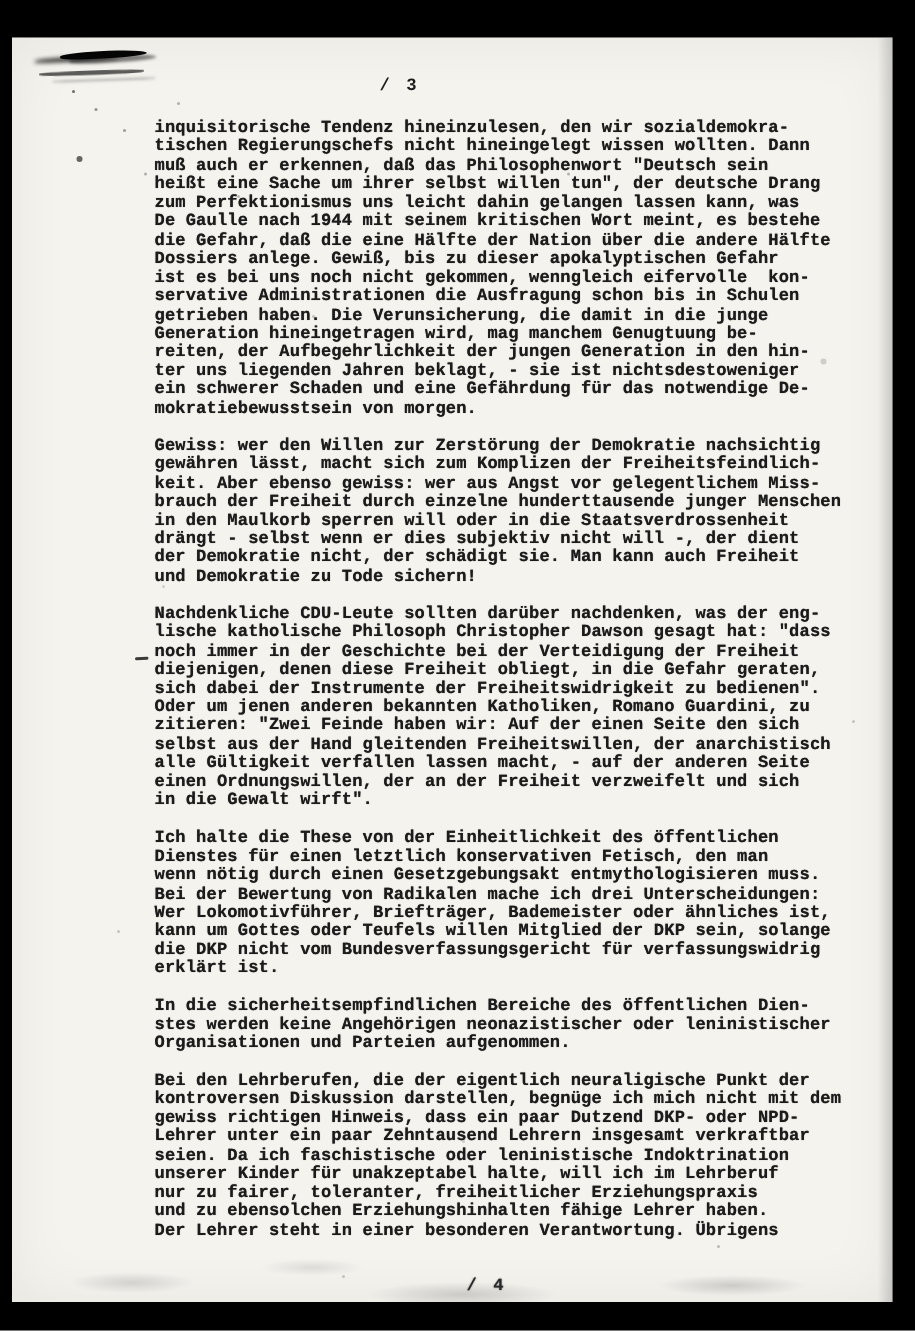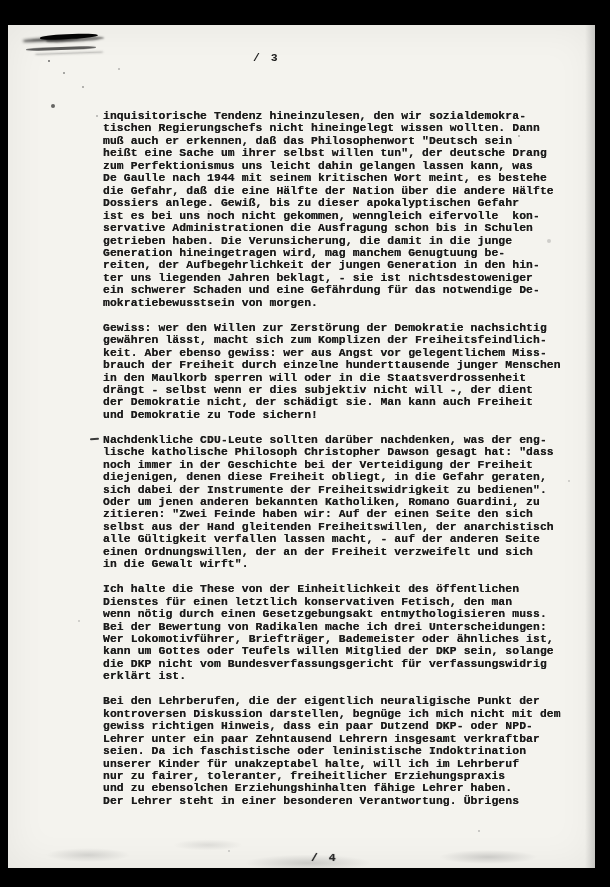--- a/index.html
+++ b/index.html
@@ -22,21 +22,21 @@
     font-size:11.5px;
     font-weight:700;
     color:#1b1b1b;
     letter-spacing:2px;
     white-space:pre;
   }
   .page-number.header{left:245px;top:26px;}
   .page-number.footer{left:303px;top:826px;color:#2a2a2a;text-shadow:0 0 1px #555;}
   .body-text{
     position:absolute;
-    left:95px;top:85px;
+    left:95px;top:55px;
     width:475px;
     color:#1b1b1b;
     font-size:11.4px;
     font-weight:700;
     line-height:12.45px;
     letter-spacing:0.1px;
     text-shadow:0 0 0.5px rgba(25,25,25,0.85);
   }
   .para{
     margin:0 0 12.45px 0;
@@ -145,20 +145,23 @@
 einen Ordnungswillen, der an der Freiheit verzweifelt und sich
 in die Gewalt wirft".</div>
     <div class="para">Ich halte die These von der Einheitlichkeit des öffentlichen
 Dienstes für einen letztlich konservativen Fetisch, den man
 wenn nötig durch einen Gesetzgebungsakt entmythologisieren muss.
 Bei der Bewertung von Radikalen mache ich drei Unterscheidungen:
 Wer Lokomotivführer, Briefträger, Bademeister oder ähnliches ist,
 kann um Gottes oder Teufels willen Mitglied der DKP sein, solange
 die DKP nicht vom Bundesverfassungsgericht für verfassungswidrig
 erklärt ist.</div>
+    <div class="para">In die sicherheitsempfindlichen Bereiche des öffentlichen Dien-
+stes werden keine Angehörigen neonazistischer oder leninistischer
+Organisationen und Parteien aufgenommen.</div>
     <div class="para">Bei den Lehrberufen, die der eigentlich neuraligische Punkt der
 kontroversen Diskussion darstellen, begnüge ich mich nicht mit dem
 gewiss richtigen Hinweis, dass ein paar Dutzend DKP- oder NPD-
 Lehrer unter ein paar Zehntausend Lehrern insgesamt verkraftbar
 seien. Da ich faschistische oder leninistische Indoktrination
 unserer Kinder für unakzeptabel halte, will ich im Lehrberuf
 nur zu fairer, toleranter, freiheitlicher Erziehungspraxis
 und zu ebensolchen Erziehungshinhalten fähige Lehrer haben.
 Der Lehrer steht in einer besonderen Verantwortung. Übrigens</div>
   </div>

